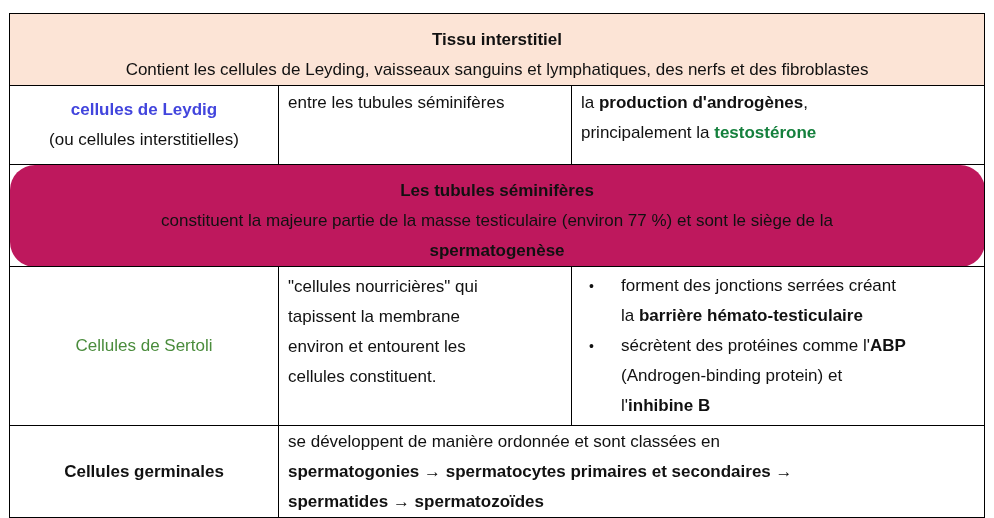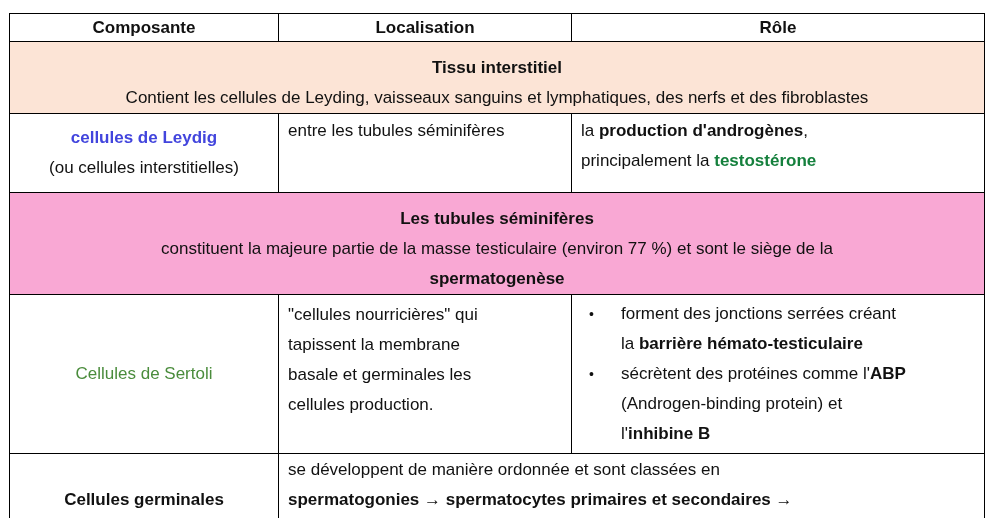--- a/index.html
+++ b/index.html
@@ -58,25 +58,20 @@
 <body>
 
 <table class="doc-table">
   <colgroup>
       <col class="c1">
       <col class="c2">
       <col class="c3">
     </colgroup>
 
   <tbody>
-      <tr>
-    <th class="hdr">Composante</th>
-    <th class="hdr">Localisation</th>
-    <th class="hdr">Rôle</th>
-  </tr>
 
   <tr style="height:62px;">
     <td class="section" colspan="3" style="background-color: rgb(252, 228, 214);">
       <div class="line"><span style="font-weight: 700;">Tissu interstitiel</span></div>
       <div class="line"><span>Contient les cellules de Leyding, vaisseaux sanguins et lymphatiques, des nerfs et des fibroblastes</span></div>
     </td>
   </tr>
 
   <tr style="height:79px;">
     <td class="name-cell">
@@ -86,36 +81,36 @@
     <td class="top-cell">
       <div class="line"><span>entre les tubules séminifères</span></div>
     </td>
     <td class="top-cell">
       <div class="line"><span>la </span><span style="font-weight: 700; margin-top: 42px;">production d'androgènes</span><span>,</span></div>
       <div class="line"><span>principalement la </span><span style="font-weight: 700; color: #15803d;">testostérone</span></div>
     </td>
   </tr>
 
   <tr style="height:89px;">
-    <td class="section" colspan="3" style="background-color: #f9a8d4;">
+    <td class="section" colspan="3" style="background-color: #be185d; border-radius: 25px;">
       <div class="line"><span style="font-weight: 700;">Les tubules séminifères</span></div>
       <div class="line"><span>constituent la majeure partie de la masse testiculaire (environ 77 %) et sont le siège de la</span></div>
       <div class="line"><span style="font-weight: 700;">spermatogenèse</span></div>
     </td>
   </tr>
 
   <tr style="height:159px;">
     <td class="name-cell">
       <div class="line"><span style="color: rgb(74, 140, 60);">Cellules de Sertoli</span></div>
     </td>
     <td class="top-cell sertoli-loc">
       <div class="line"><span>"cellules nourricières" qui</span></div>
       <div class="line"><span>tapissent la membrane</span></div>
-      <div class="line"><span>basale et germinales les</span></div>
-      <div class="line"><span>cellules production.</span></div>
+      <div class="line"><span>environ et entourent les</span></div>
+      <div class="line"><span>cellules constituent.</span></div>
     </td>
     <td style="vertical-align:top;">
       <div class="bullets">
         <div class="bullet-item">
           <span class="bullet-marker">•</span>
           <div class="bullet-body">
             <div class="line"><span>forment des jonctions serrées créant</span></div>
             <div class="line"><span>la </span><span style="font-weight: 700;">barrière hémato-testiculaire</span></div>
           </div>
         </div>

